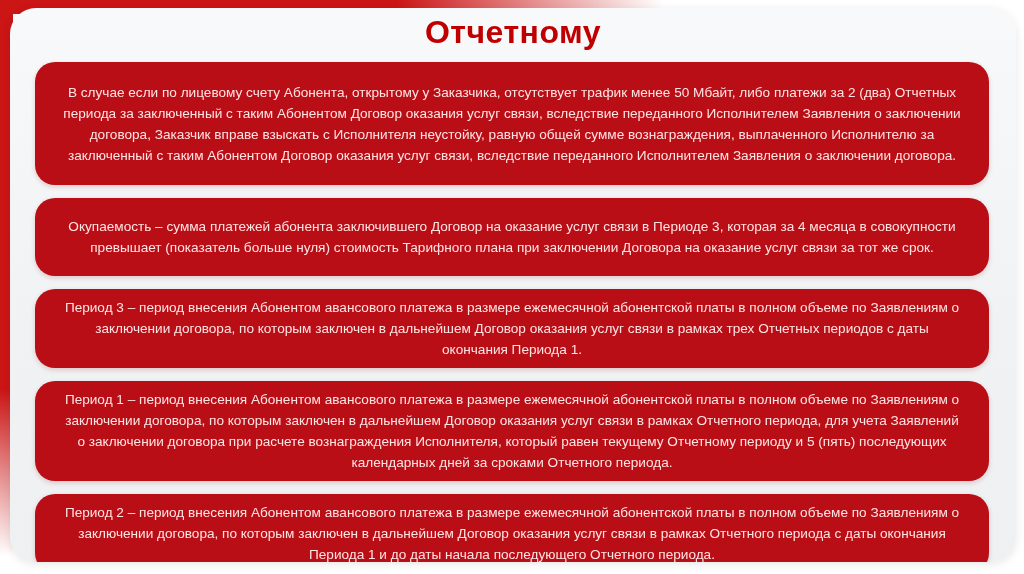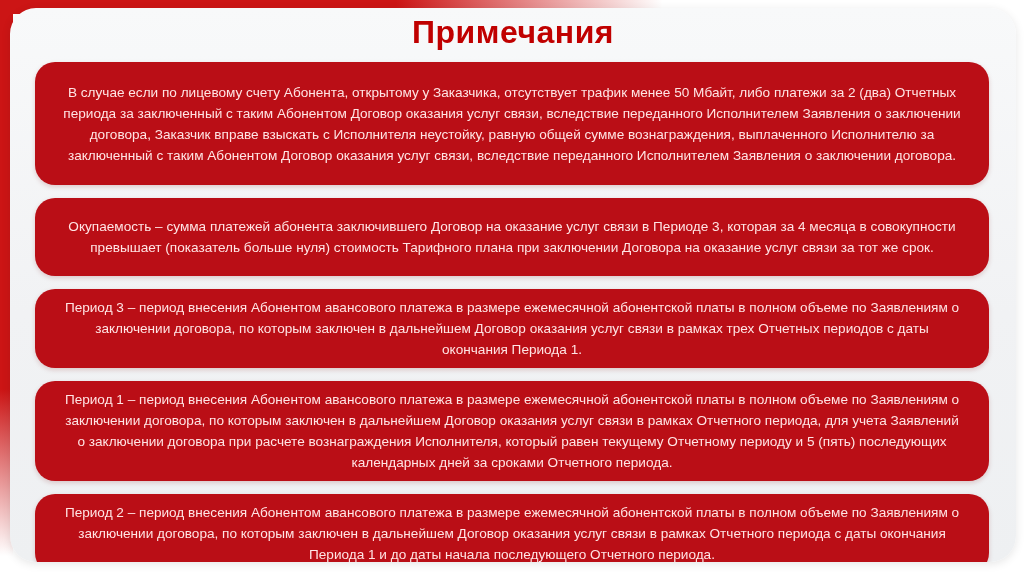--- a/index.html
+++ b/index.html
@@ -51,21 +51,21 @@
   .note-box.h4 { min-height: 96px; }
   .note-box.h3 { min-height: 78px; justify-content: center; }
 </style>
 </head>
 <body>
 
 <div class="backdrop-top"></div>
 <div class="backdrop-left"></div>
 
 <div class="slide-card">
-  <h1 class="slide-title">Примечания</h1>
+  <h1 class="slide-title">Отчетному</h1>
 
   <div class="notes-col">
     <div class="note-box h5">
       <span>В случае если по лицевому счету Абонента, открытому у Заказчика, отсутствует трафик менее 50 Мбайт, либо платежи за 2 (два) Отчетных периода за заключенный с таким Абонентом Договор оказания услуг связи, вследствие переданного Исполнителем Заявления о заключении договора, Заказчик вправе взыскать с Исполнителя неустойку, равную общей сумме вознаграждения, выплаченного Исполнителю за заключенный с таким Абонентом Договор оказания услуг связи, вследствие переданного Исполнителем Заявления о заключении договора.</span>
     </div>
     <div class="note-box h3">
       <span>Окупаемость – сумма платежей абонента заключившего Договор на оказание услуг связи в Периоде 3, которая за 4 месяца  в совокупности  превышает (показатель больше нуля) стоимость Тарифного плана при заключении Договора на оказание услуг связи за тот же срок.</span>
     </div>
     <div class="note-box h3">
       <span>Период 3 – период внесения Абонентом авансового платежа в размере ежемесячной абонентской платы в полном объеме по Заявлениям о заключении договора, по которым заключен в дальнейшем Договор оказания услуг связи в рамках трех Отчетных периодов с даты окончания Периода 1.</span>

